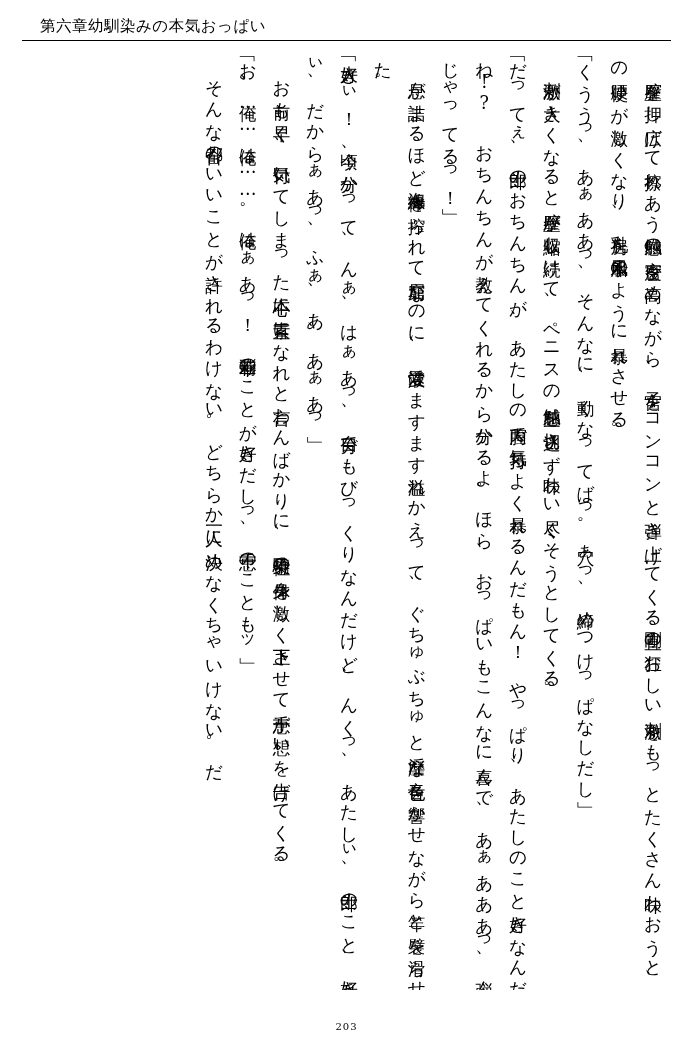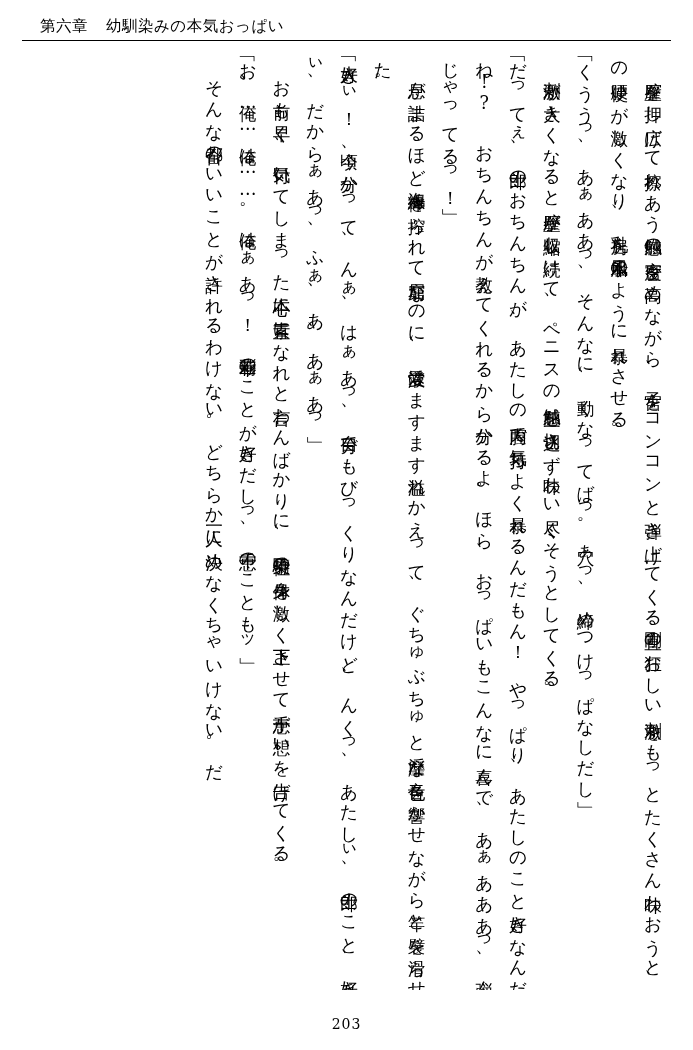--- a/index.html
+++ b/index.html
@@ -23,21 +23,20 @@
   }
   
   .page-header {
     position: absolute;
     top: 10px;
     left: 40px;
     right: 40px;
     height: 32px;
     display: flex;
     align-items: center;
-    gap: 18px;
     font-size: 15.5px;
     letter-spacing: 0.5px;
     font-weight: 500;
   }
   .header-rule {
     position: absolute;
     top: 40px;
     left: 22px;
     right: 22px;
     height: 1px;
@@ -74,21 +73,21 @@
   }
   .body-text p.noindent {
     text-indent: 0;
   }
   .page-number {
     position: absolute;
     bottom: 18px;
     left: 0;
     right: 0;
     text-align: center;
-    font-size: 14px;
+    font-size: 10px;
     font-family: "DejaVu Serif", "Liberation Serif", serif;
     letter-spacing: 1px;
   }
 </style>
 </head>
 <body>
 
 <div class="page">
 
   <div class="page-header">

